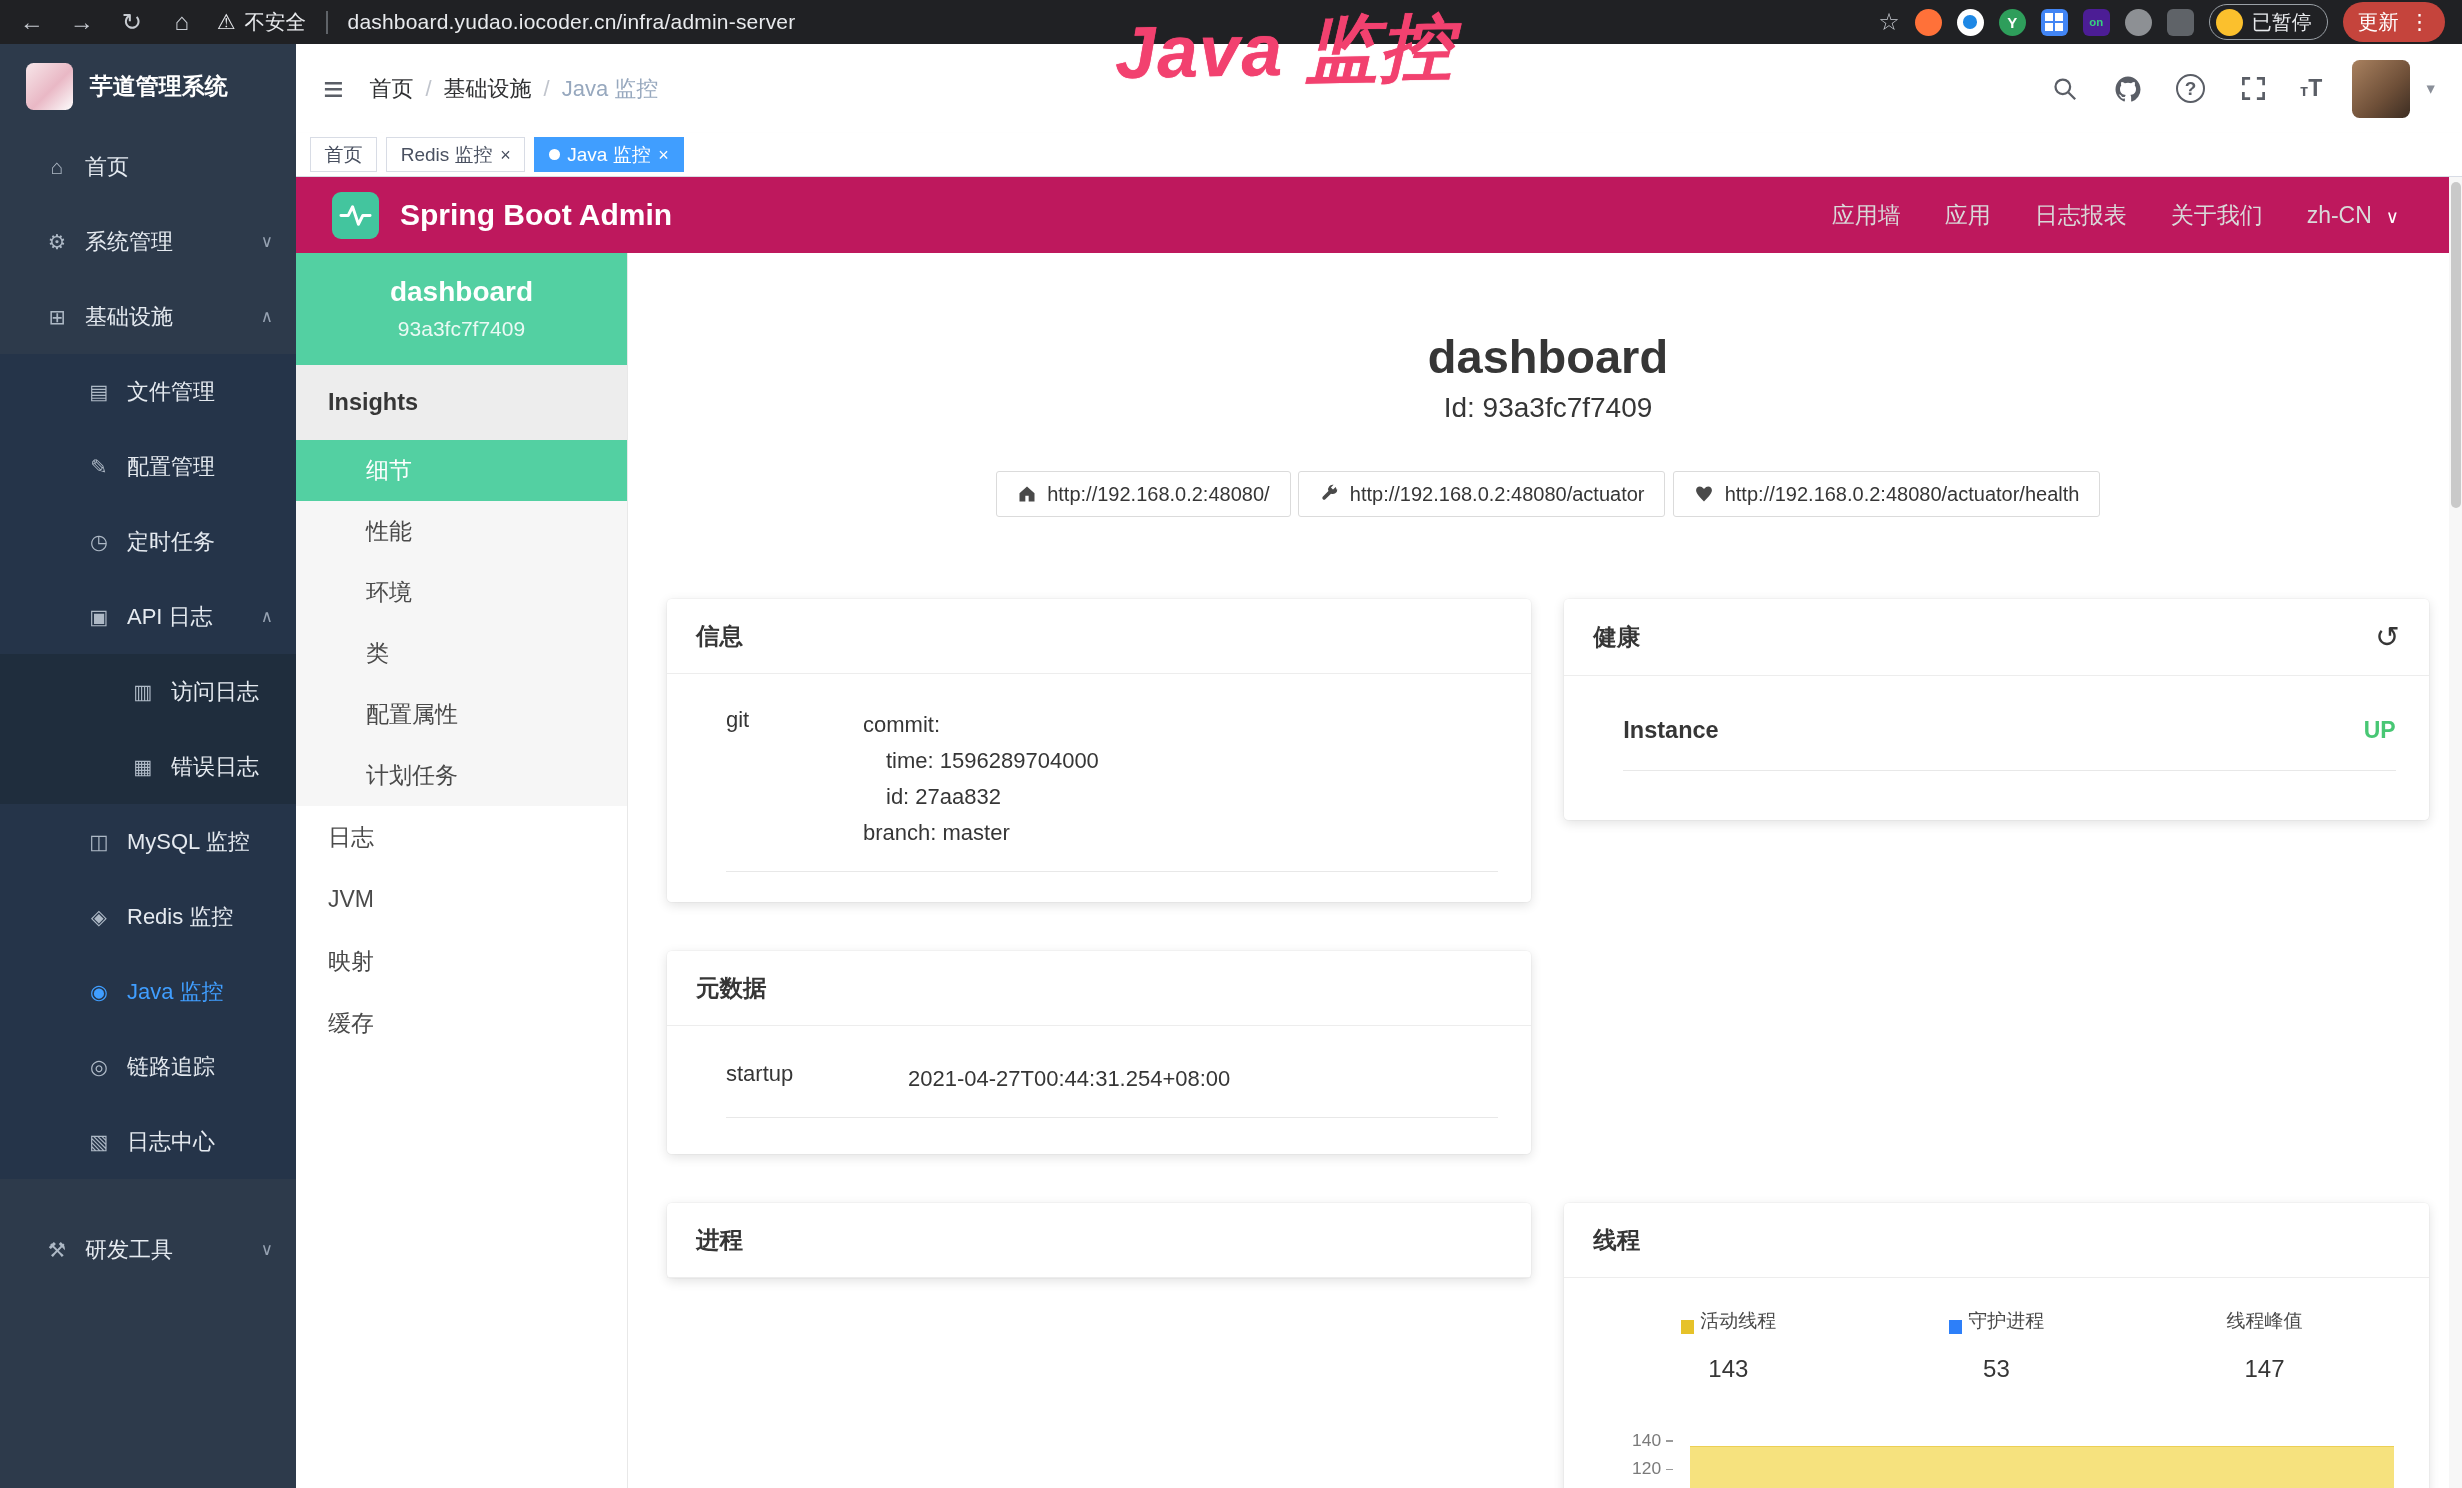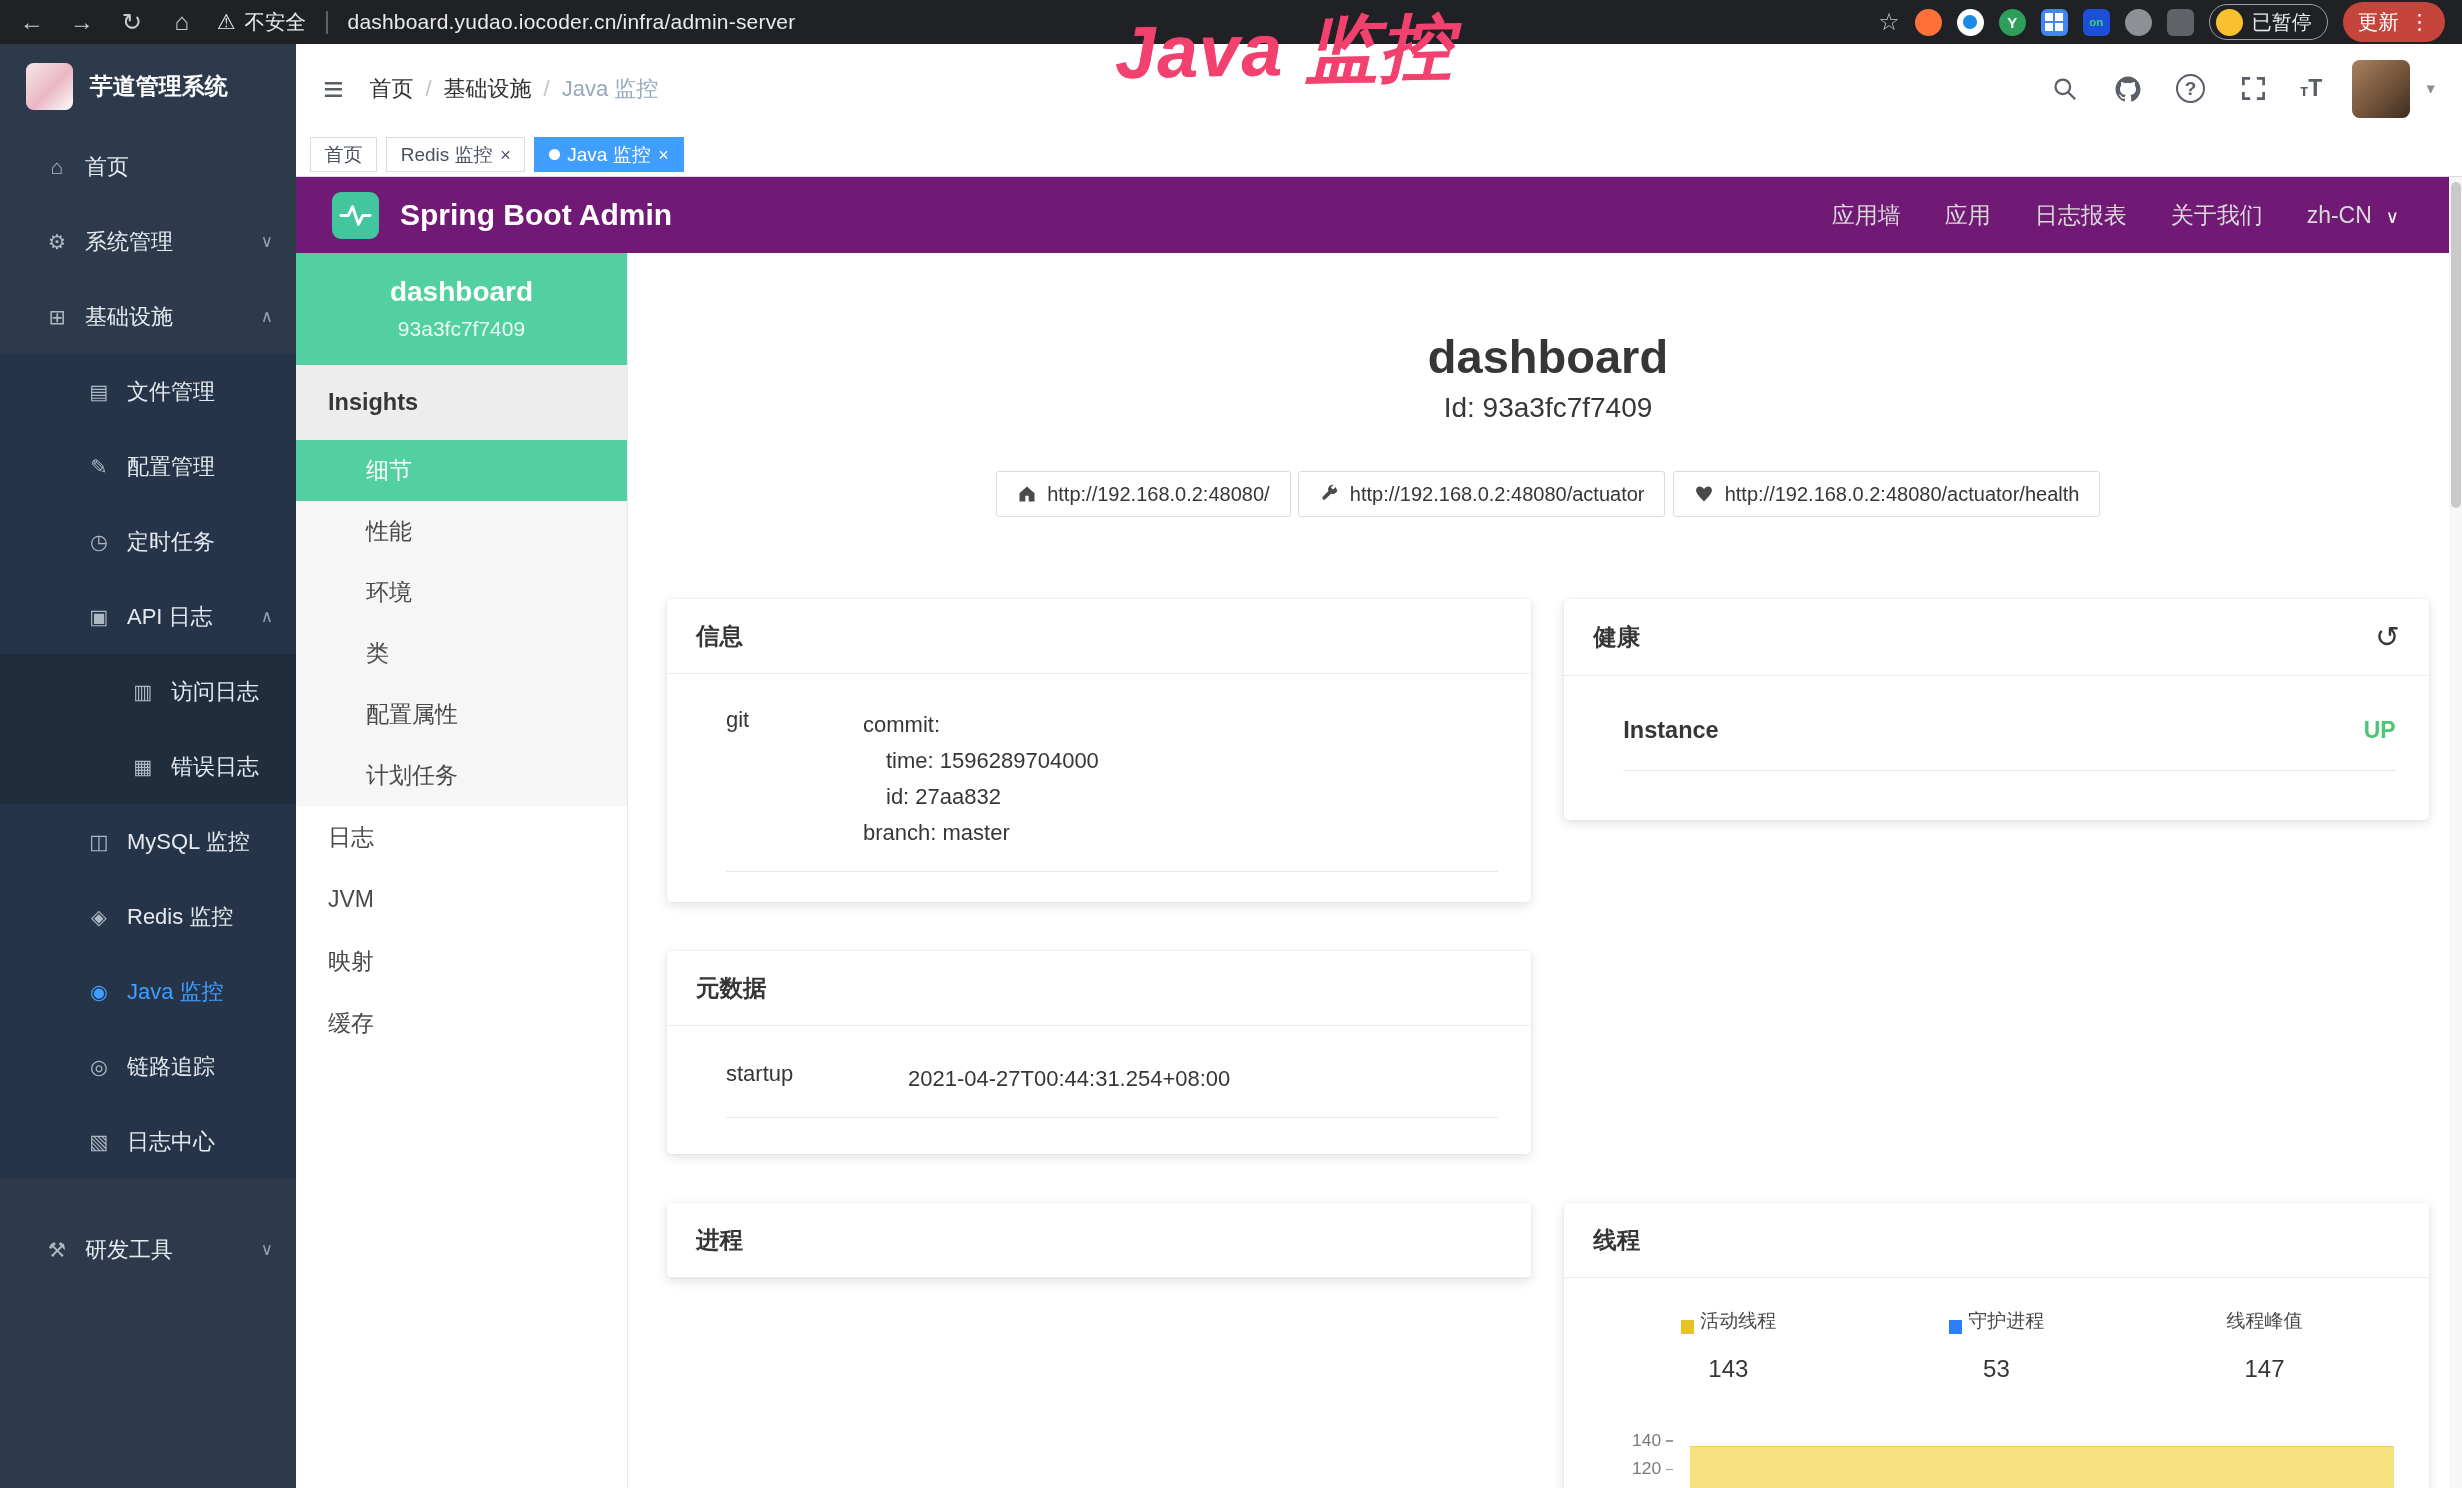--- a/index.html
+++ b/index.html
@@ -21,21 +21,21 @@
   .url-sep { width: 1.5px; height: 23px; background: #5f6368; }
   .url-text { font-size: 21px; color: #e8eaed; letter-spacing: 0.2px; }
   .browser-right { margin-left: auto; display: flex; align-items: center; gap: 15px; }
   .star-ic { font-size: 24px; color: #c7cbd1; }
   .e-ic { width: 27px; height: 27px; border-radius: 50%; display: flex; align-items: center; justify-content: center; font-size: 15px; color: #fff; font-weight: bold; }
   .e1 { background: #ff7139; }
   .e2 { background: #ffffff; } .e2 i { width: 13.7px; height: 13.7px; background: #1e88e5; border-radius: 50%; display:block; }
   .e3 { background: #2e9e5b; }
   .e4 { background: #4285f4; border-radius: 6px; }
   .e4 .grid { display:grid; grid-template-columns: 7.6px 7.6px; gap:2.3px; } .e4 .grid i { width:7.6px; height:7.6px; background:#fff; display:block; }
-  .e5 { background: #1d4ed8; border-radius: 6px; } .e5 span { color:#36d17e; font-size:11.4px; font-weight:bold; }
+  .e5 { background: #4c1d95; border-radius: 6px; } .e5 span { color:#36d17e; font-size:11.4px; font-weight:bold; }
   .e6 { background: #8d9094; }
   .e7 { background: #5f6368; border-radius: 6px; }
   .paused-pill {
     display: flex; align-items: center; gap: 9px;
     border: 1.5px solid #9aa0a6; border-radius: 23px; padding: 3.8px 15px 3.8px 6px;
   }
   .paused-face { width: 27px; height: 27px; border-radius: 50%; background: #fbc02d; }
   .paused-label { font-size: 20px; color: #e8eaed; }
   .update-pill {
     background: #c5443c; color: #fff; border-radius: 21px;
@@ -81,21 +81,21 @@
 
   .tabbar { height: 44px; background: #fff; border-bottom: 1.5px solid #d8dce5; display: flex; align-items: center; padding: 0 13.7px; gap: 9px; box-shadow: 0 1.5px 4.6px rgba(0,0,0,.04); }
   .tag { height: 35px; display: flex; align-items: center; gap: 7.6px; padding: 0 13.7px; border: 1.5px solid #d8dce5; background: #fff; color: #495060; font-size: 19px; cursor: pointer; }
   .tag.active { background: #409eff; border-color: #409eff; color: #fff; }
   .tag-dot { width: 10.6px; height: 10.6px; border-radius: 50%; background: #fff; }
   .tag-x { font-size: 18px; line-height: 1; }
 
   .content { flex: 1; position: relative; background: #fff; overflow: hidden; }
 
   
-  .sba-header { height: 76px; background: #701a75; display: flex; align-items: center; padding: 0 33px 0 36px; gap: 21px; }
+  .sba-header { height: 76px; background: #be185d; display: flex; align-items: center; padding: 0 33px 0 36px; gap: 21px; }
   .sba-logo { width: 47px; height: 47px; border-radius: 9px; background: #43c59e; display: flex; align-items: center; justify-content: center; flex-shrink: 0; }
   .sba-title { color: #fff; font-weight: bold; font-size: 30px; white-space: nowrap; }
   .sba-nav { margin-left: auto; display: flex; align-items: center; gap: 44px; margin-right: 30px; }
   .sba-nav-item { color: #d9d9d9; font-size: 23px; white-space: nowrap; cursor: pointer; }
   .lang-caret { color: #fff; font-size: 18px; margin-left: 7.6px; }
 
   .sba-body { display: flex; height: calc(100% - 76px); }
   .sba-side { width: 332px; flex-shrink: 0; border-right: 1.5px solid #e8e8e8; background: #fff; }
   .inst-head { background: #53d0a2; color: #fff; text-align: center; padding: 23px 7.6px 24px; }
   .inst-name { font-size: 28px; font-weight: bold; }

